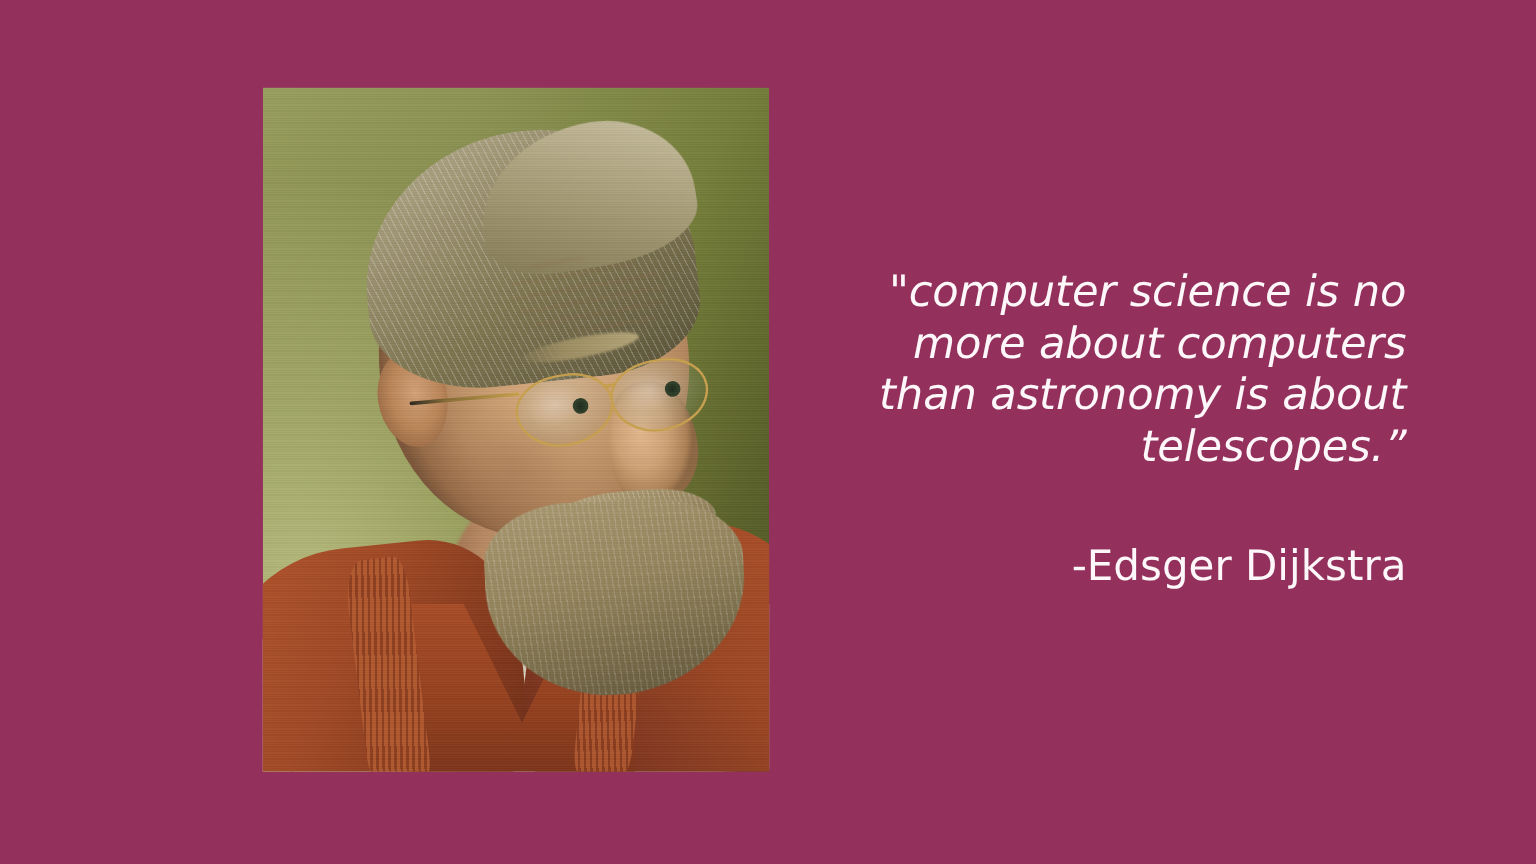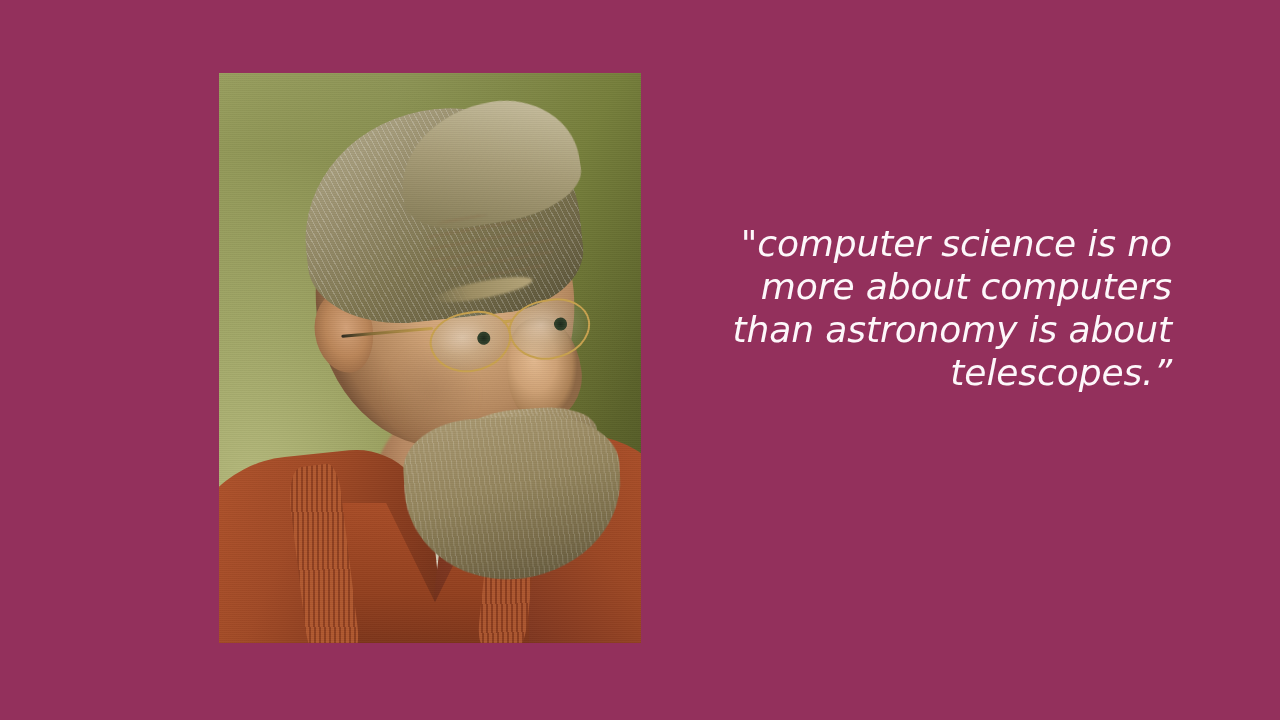--- a/index.html
+++ b/index.html
@@ -375,15 +375,16 @@
 
       <div id="grain"></div>
     </div>
   </div>
 
   <div id="quote-block">
     <p id="quote-text">"computer science is no
 more about computers
 than astronomy is about
 telescopes.”</p>
+    <p id="attribution">-Edsger Dijkstra</p>
   </div>
 
 </div>
 
 </body></html>

